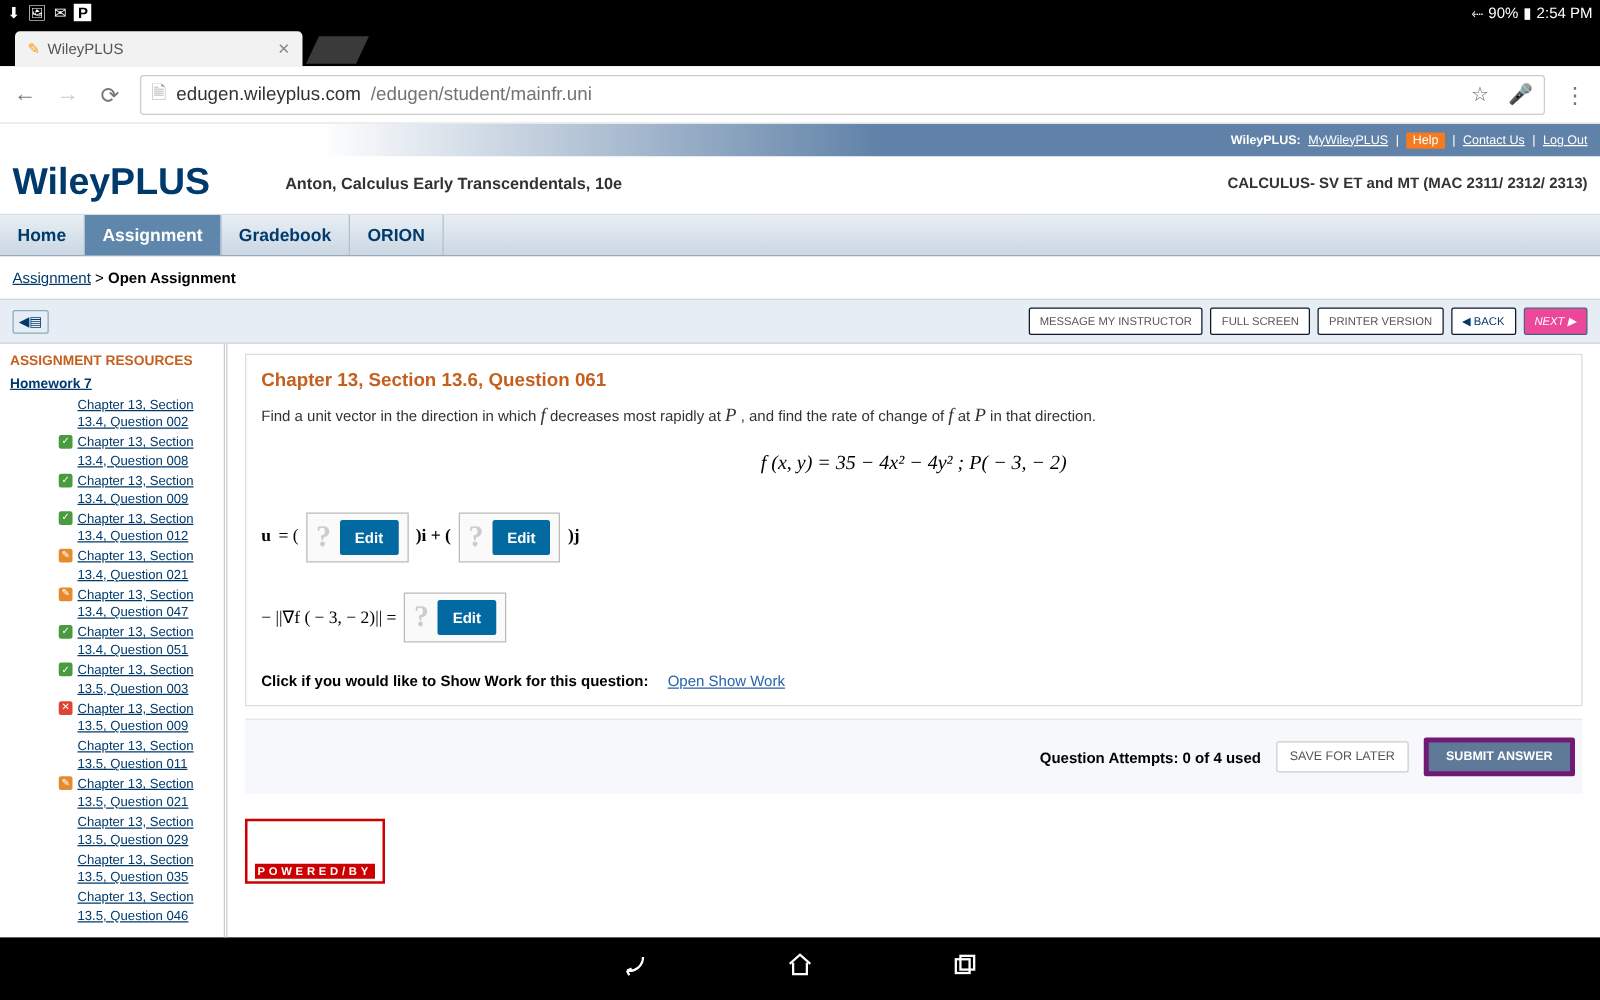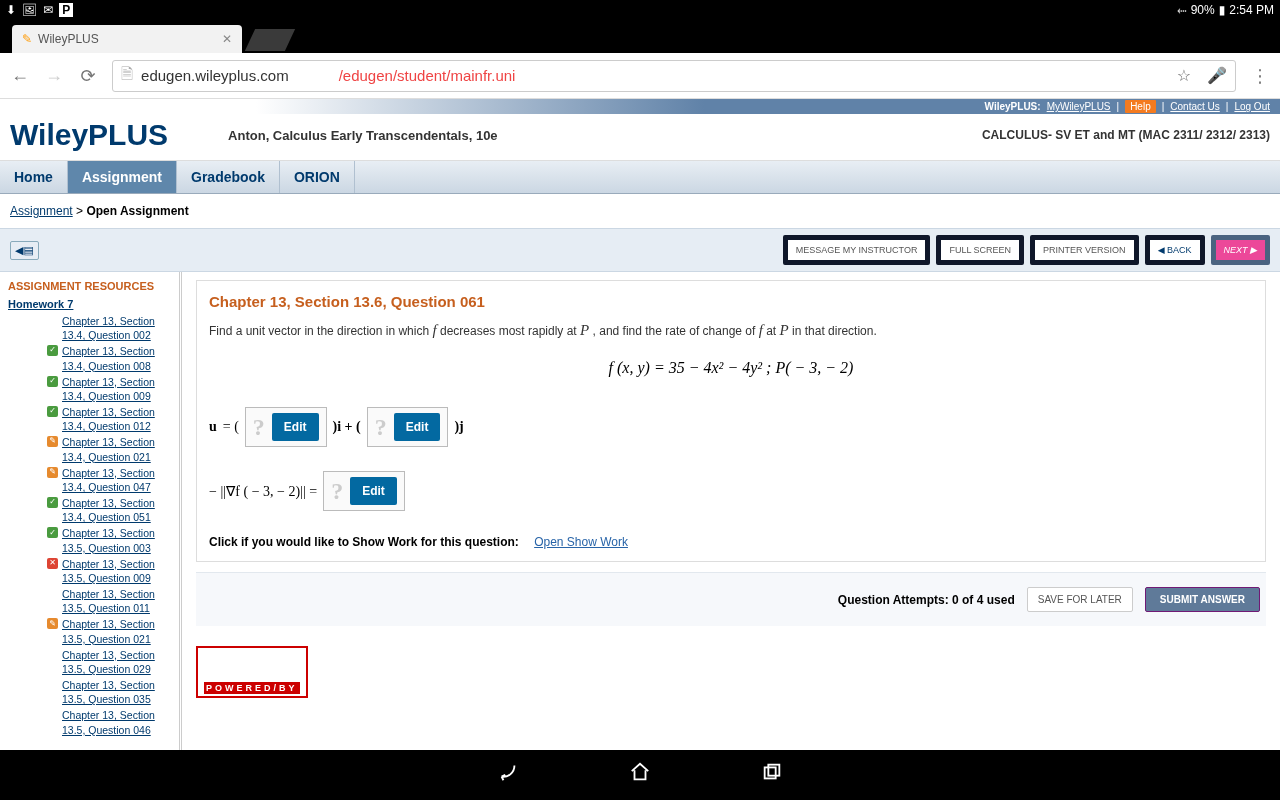--- a/index.html
+++ b/index.html
@@ -9,40 +9,40 @@
 .android-status .right { display: flex; gap: 4px; align-items: center; }
 .browser-chrome { background: #fff; }
 .tab-bar { background: #000; height: 33px; display: flex; align-items: flex-end; padding-left: 12px; }
 .tab { background: #f2f2f2; border-radius: 4px 4px 0 0; height: 28px; width: 230px; display: flex; align-items: center; padding: 0 10px; font-size: 12px; color: #555; gap: 6px; position: relative; }
 .tab-close { margin-left: auto; color: #888; cursor: pointer; }
 .new-tab { width: 40px; height: 22px; background: #3a3a3a; transform: skewX(-25deg); margin-left: 8px; margin-bottom: 2px; }
 .url-bar-row { background: #fff; height: 46px; display: flex; align-items: center; padding: 0 10px; gap: 14px; border-bottom: 1px solid #ddd; }
 .nav-icon { color: #777; font-size: 18px; display: flex; align-items: center; justify-content: center; width: 20px; cursor: pointer; }
 .url-box { flex: 1; border: 1px solid #ccc; border-radius: 3px; height: 32px; display: flex; align-items: center; padding: 0 8px; gap: 8px; font-size: 15px; color: #555; }
 .url-box .host { color: #333; }
-.url-box .path { color: #ef4444; margin-left: 42px; }
+.url-box .path { color: #737373; }
 .url-actions { display: flex; gap: 16px; margin-left: auto; color: #666; font-size: 16px; }
 .page { background: #fff; height: 651px; overflow: hidden; }
-.top-strip { background: linear-gradient(to right, #fff 20%, #6082a8 55%, #6082a8); height: 15px; display: flex; justify-content: flex-end; align-items: center; padding: 0 10px; font-size: 10px; color: #fff; gap: 6px; }
+.top-strip { background: linear-gradient(to right, #fff 20%, #6082a8 55%, #6082a8); height: 26px; display: flex; justify-content: flex-end; align-items: center; padding: 0 10px; font-size: 10px; color: #fff; gap: 6px; }
 .top-strip a { color: #fff; text-decoration: underline; }
 .top-strip .help { background: #f47b20; padding: 1px 5px; color: #fff; border-radius: 1px; }
 .header-row { display: flex; align-items: center; padding: 4px 10px 8px; border-bottom: 1px solid #ddd; }
 .logo { font-size: 30px; font-weight: bold; color: #003a6d; }
 .logo .plus { font-weight: 900; }
 .book-title { margin-left: 60px; font-size: 13px; color: #333; font-weight: bold; }
 .course-title { margin-left: auto; font-size: 12px; color: #333; font-weight: bold; }
 .nav-tabs { background: linear-gradient(#e8eef4, #cbd7e3); display: flex; border-bottom: 1px solid #9ab; }
 .nav-tabs .t { padding: 8px 14px; font-size: 14px; color: #003a6d; font-weight: bold; border-right: 1px solid #b0c0d0; cursor: pointer; }
 .nav-tabs .t.active { background: #5f87ab; color: #fff; }
 .breadcrumb { padding: 10px; font-size: 12px; }
 .breadcrumb a { color: #003a6d; text-decoration: underline; }
 .toolbar { background: #e6edf4; border: 1px solid #cbd7e3; border-left: none; border-right: none; padding: 6px 10px; display: flex; align-items: center; }
 .back-icon { color: #003a6d; border: 1px solid #8ab; padding: 2px 4px; border-radius: 2px; cursor: pointer; font-size: 11px; }
 .toolbar-btns { margin-left: auto; display: flex; gap: 6px; }
-.tb-btn { background: #fff; border: 5px solid #0f172a; padding: 5px 8px; font-size: 9px; color: #555; border-radius: 2px; cursor: pointer; }
+.tb-btn { background: #fff; border: 1px solid #0f172a; padding: 5px 8px; font-size: 9px; color: #555; border-radius: 2px; cursor: pointer; }
 .tb-btn.back { color: #003a6d; }
 .tb-btn.next { background: #ec4899; color: #fff; border-color: #4a6380; font-style: italic; }
 .content-area { display: flex; height: 520px; }
 .sidebar { width: 182px; border-right: 3px double #ccc; padding: 8px; overflow: hidden; }
 .sidebar-title { color: #c65f1e; font-weight: bold; font-size: 11px; margin-bottom: 6px; }
 .hw-title { color: #003a6d; font-weight: bold; text-decoration: underline; font-size: 11px; margin-bottom: 4px; }
 .q-list { padding-left: 16px; margin-left: 38px; }
 .q-item { font-size: 10.5px; margin-bottom: 2px; position: relative; line-height: 1.35; }
 .q-item a { color: #003a6d; text-decoration: underline; }
 .q-icon { position: absolute; left: -15px; top: 1px; width: 11px; height: 11px; border-radius: 2px; font-size: 8px; color: #fff; display: flex; align-items: center; justify-content: center; }
@@ -58,21 +58,21 @@
 .input-row { display: flex; align-items: center; gap: 6px; font-size: 14px; margin-bottom: 24px; font-family: 'Times New Roman', serif; }
 .input-row .bold { font-weight: bold; }
 .edit-box { border: 1px solid #bbb; padding: 5px 7px; display: flex; align-items: center; gap: 7px; background: #fafafa; }
 .qmark { color: #ccc; font-size: 24px; font-weight: bold; }
 .edit-btn { background: #0369a1; color: #fff; border: none; padding: 7px 12px; font-size: 12px; font-weight: bold; cursor: pointer; border-radius: 2px; }
 .show-work { font-size: 12px; font-weight: bold; margin-top: 10px; }
 .show-work a { color: #2864a8; font-weight: normal; text-decoration: underline; margin-left: 12px; }
 .attempt-bar { display: flex; justify-content: flex-end; align-items: center; gap: 12px; padding: 14px 6px; background: #f6f8fb; border-top: 1px solid #e2e8ee; margin-top: 10px; }
 .attempt-bar .txt { font-weight: bold; font-size: 12px; }
 .save-btn { background: #fff; border: 1px solid #ccc; padding: 6px 10px; font-size: 10px; color: #555; border-radius: 2px; cursor: pointer; }
-.submit-btn { background: #5f7a99; color: #fff; border: 1px solid #701a75; padding: 6px 14px; font-size: 10px; font-weight: bold; border-radius: 2px; cursor: pointer; }
+.submit-btn { background: #5f7a99; color: #fff; border: 4px solid #701a75; padding: 6px 14px; font-size: 10px; font-weight: bold; border-radius: 2px; cursor: pointer; }
 .powered { border: 2px solid #c00; display: inline-block; padding: 2px 6px; margin-top: 20px; }
 .powered-row1 { background: #c00; color: #fff; font-size: 9px; letter-spacing: 3px; padding: 1px 2px; font-weight: bold; margin-top: 32px; }
 .android-nav { background: #000; height: 50px; display: flex; justify-content: center; gap: 110px; align-items: center; color: #fff; font-size: 24px; }
 .android-nav span { cursor: pointer; }
 .svg-ic { width: 22px; height: 22px; fill: none; stroke: #fff; stroke-width: 2; }
 </style>
 </head>
 <body>
 
 <div class="android-status">

